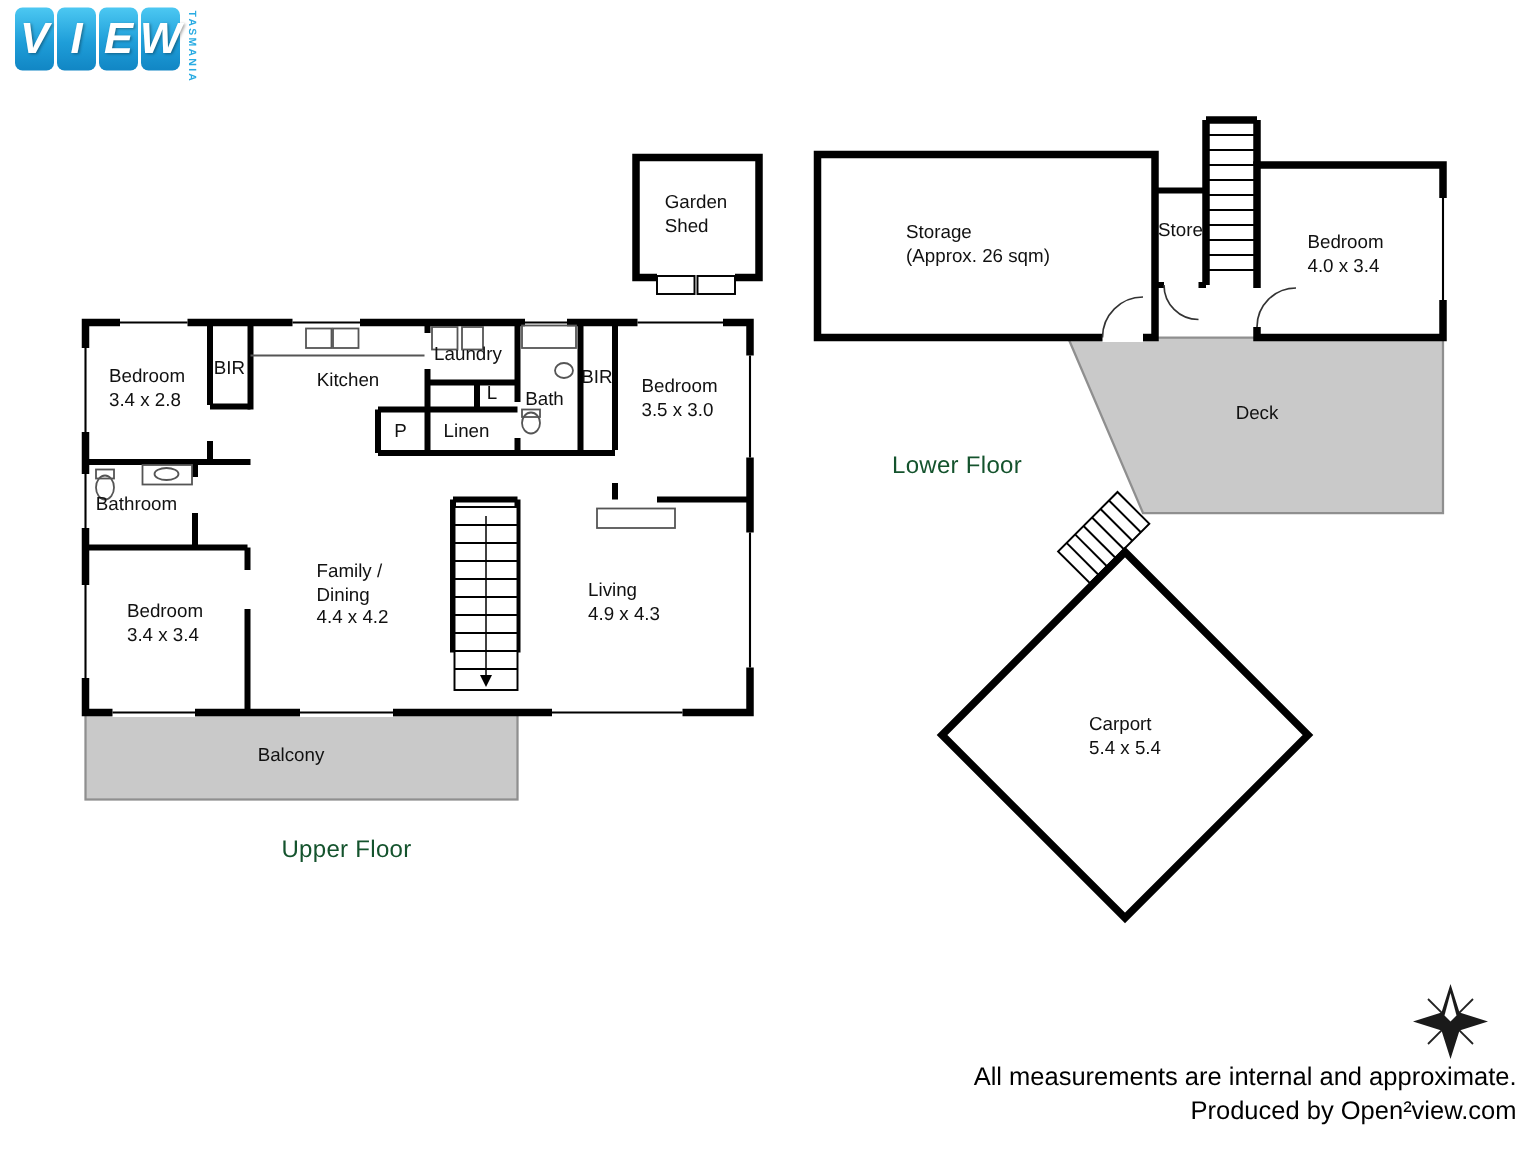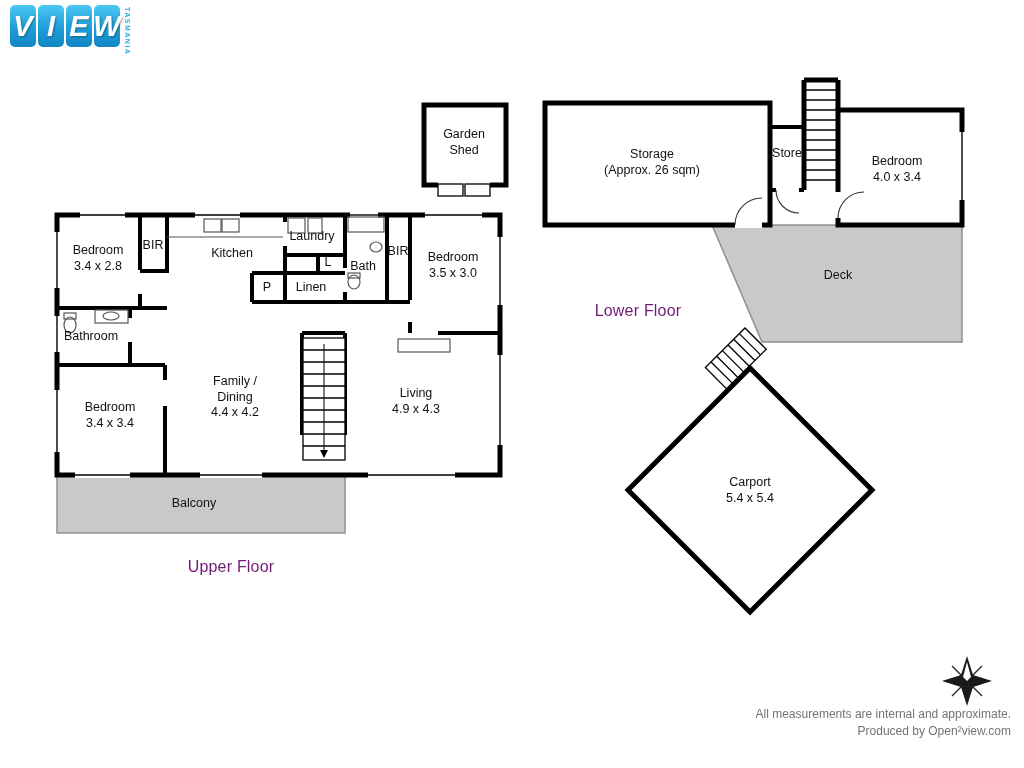--- a/index.html
+++ b/index.html
@@ -3,31 +3,31 @@
 <meta charset="utf-8">
 <style>
   html,body { margin:0; padding:0; background:#fff; }
   .page {
     position:relative; width:1024px; height:768px; background:#fff;
     font-family:"Liberation Sans", sans-serif; overflow:hidden;
   }
   .plan { position:absolute; left:0; top:0; }
   .lbl {
     position:absolute; transform:translate(-50%,-50%);
-    text-align:center; font-size:12.5px; line-height:1.25; color:#111;
+    text-align:left; font-size:12.5px; line-height:1.25; color:#111;
     white-space:pre-line; pointer-events:none;
   }
-  .floor-title { font-size:16px; color:#701a75; letter-spacing:.2px; }
+  .floor-title { font-size:16px; color:#14532d; letter-spacing:.2px; }
   .footer-left {
     position:absolute; left:38px; top:706px;
     font-size:15px; color:#4a4a4a; line-height:1.5;
   }
   .footer-right {
     position:absolute; right:13px; top:706px; text-align:right;
-    font-size:12px; color:#737373; line-height:1.38;
+    font-size:17px; color:#000000; line-height:1.38;
   }
   .logo { position:absolute; left:10px; top:5px; display:flex; align-items:stretch; }
   .logo-letter {
     width:26px; height:42px; margin-right:2px; border-radius:5px;
     background:linear-gradient(180deg,#4cc8f2 0%, #1f9ed9 55%, #1186c4 100%);
     color:#fff; font-weight:bold; font-style:italic; font-size:29px;
     display:flex; align-items:center; justify-content:center;
     text-shadow:1px 1px 2px rgba(0,0,0,.35);
   }
   .logo-tagline {

